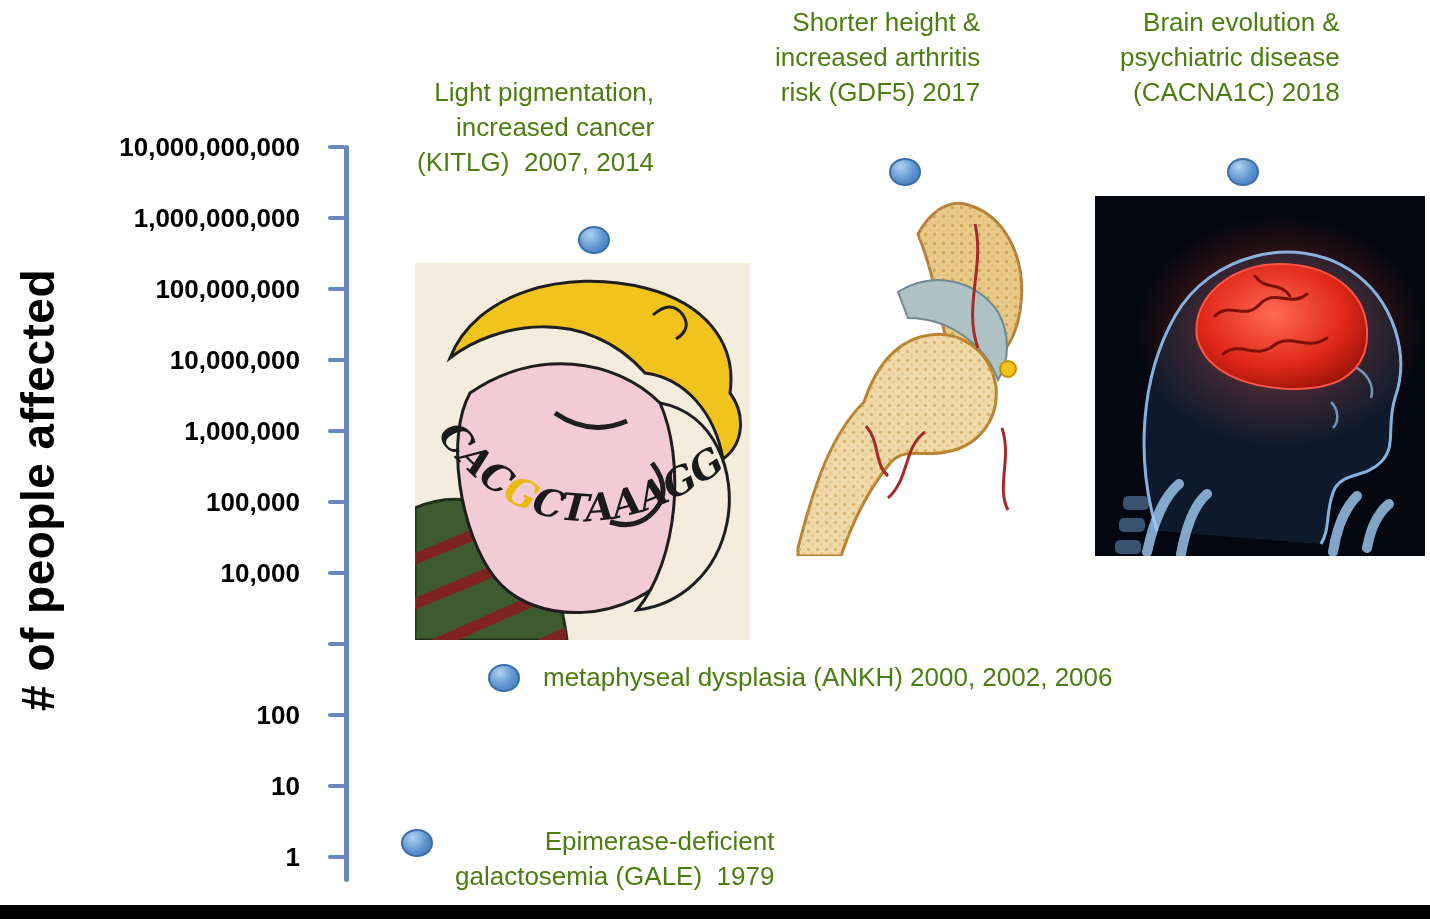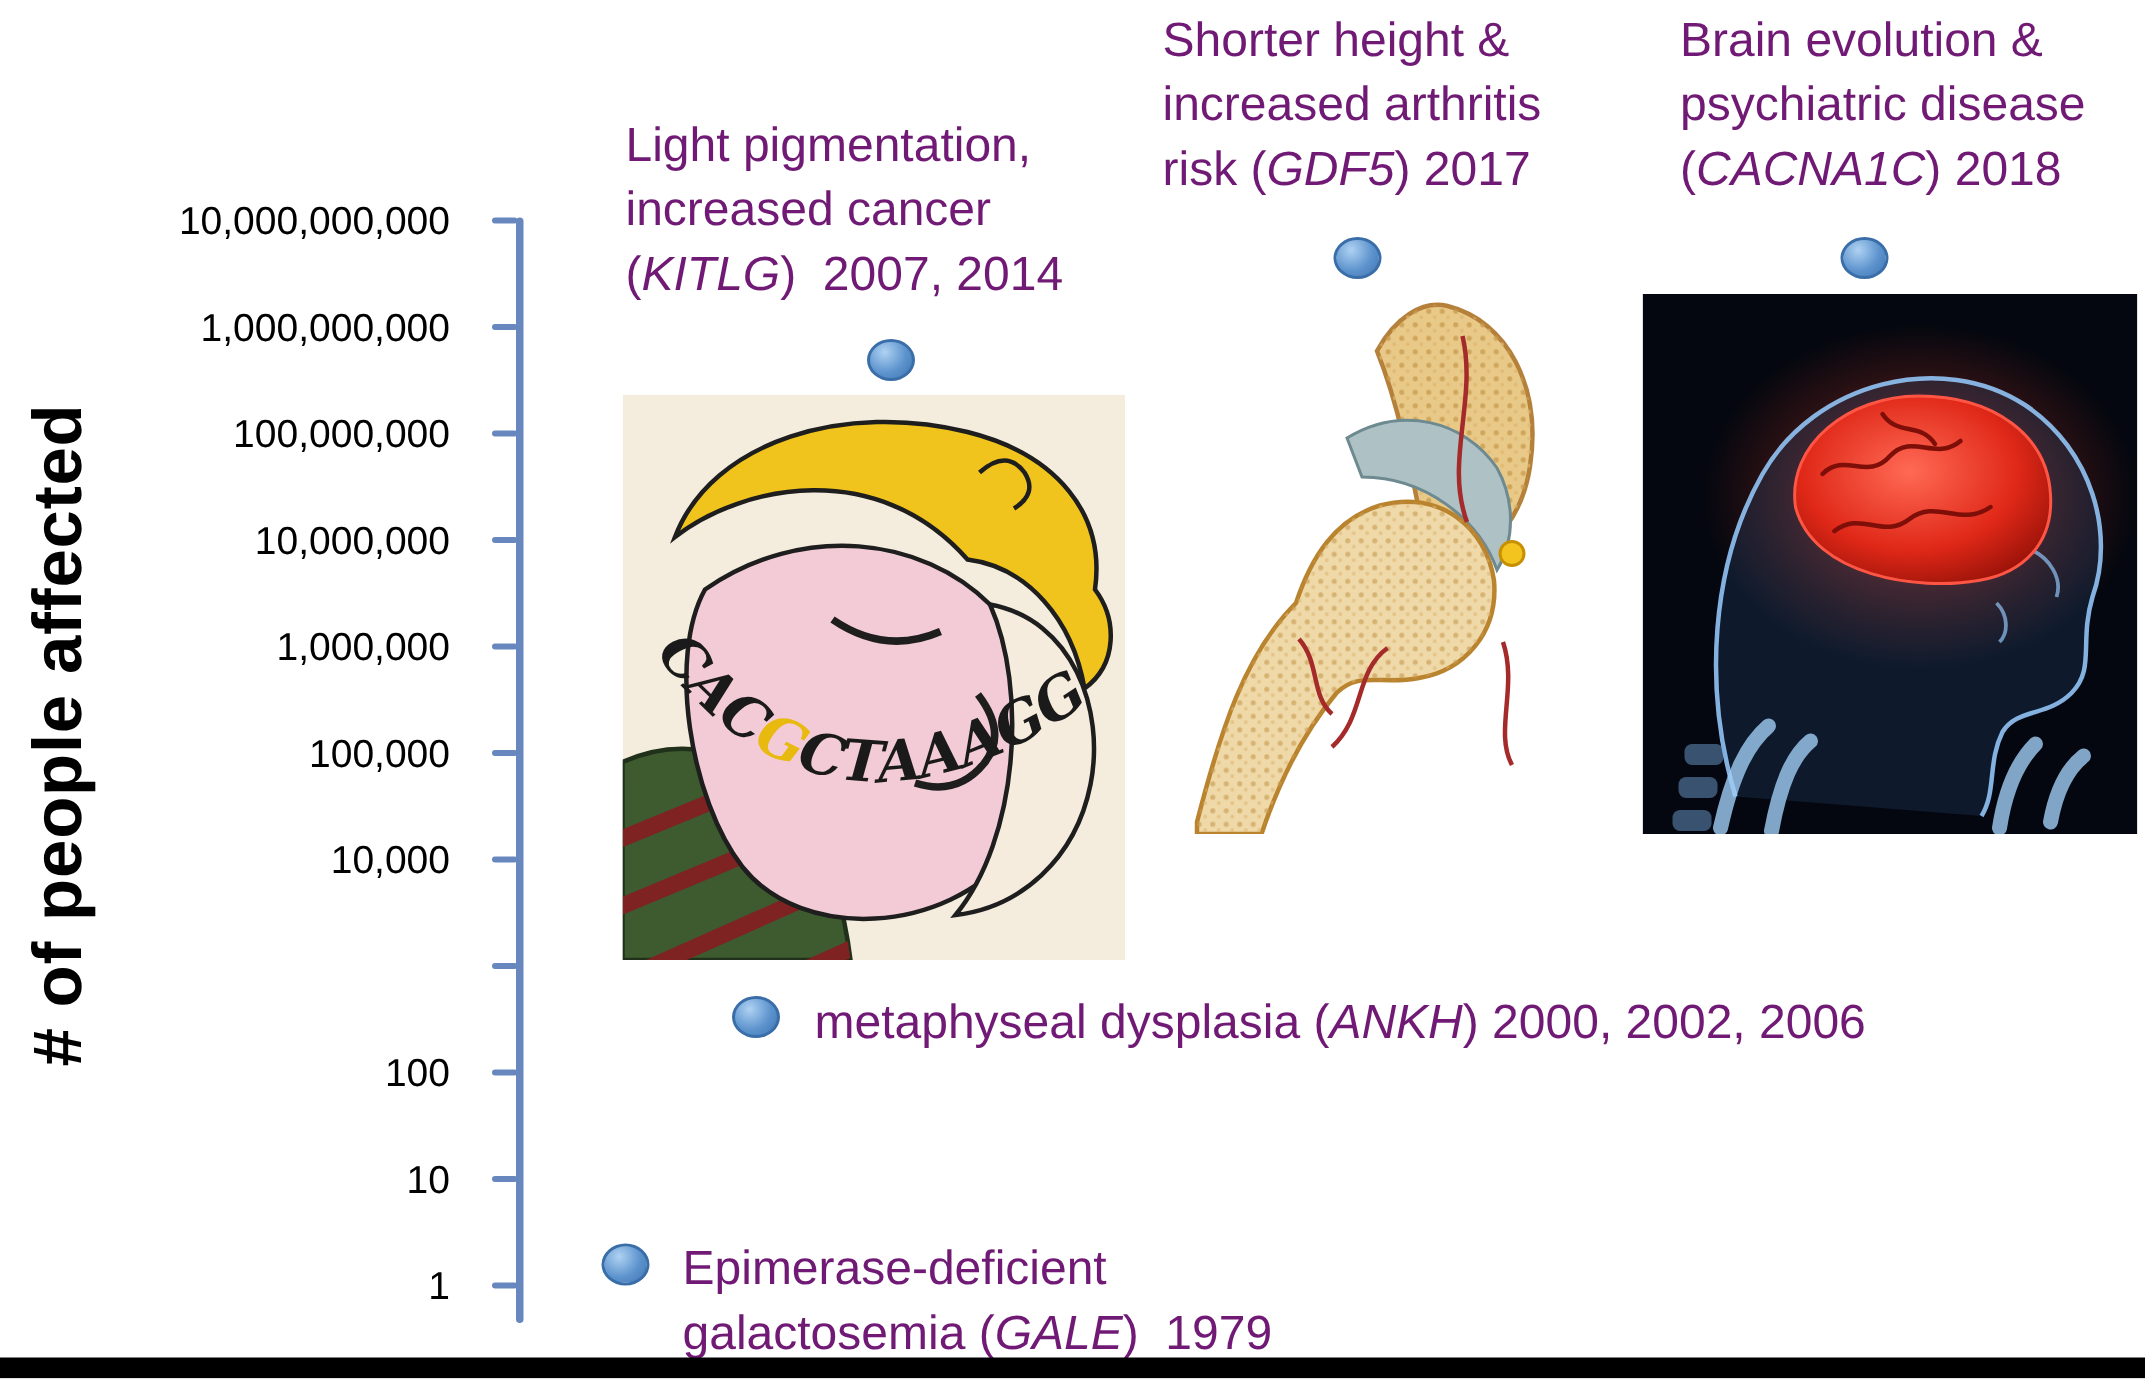--- a/index.html
+++ b/index.html
@@ -21,21 +21,21 @@
     font-weight: 700;
     font-size: 46px;
     color: #000;
     letter-spacing: 0.5px;
   }
   .tick-label {
     position: absolute;
     left: 0;
     width: 300px;
     text-align: right;
-    font-weight: 400;
+    font-weight: 700;
     font-size: 26px;
     line-height: 30px;
     color: #000;
   }
   .axis-line {
     position: absolute;
     left: 344px;
     top: 145px;
     width: 5px;
     height: 737px;
@@ -51,23 +51,23 @@
     border-radius: 2px;
   }
   .dot {
     position: absolute;
     width: 32px;
     height: 28px;
     border-radius: 50%;
     background: radial-gradient(circle at 35% 28%, #AFD2F2 0%, #5E94CE 55%, #3D74B0 100%);
     border: 2px solid #3A6EA8;
   }
-  .ann { position: absolute; font-size: 32px; line-height: 1.35; color: #701a75; }
+  .ann { position: absolute; font-size: 26px; line-height: 1.35; color: #4d7c0f; text-align: right; }
   .ann div { white-space: pre-wrap; }
-  .gene { font-style: italic; }
+  .gene { }
   .img { position: absolute; overflow: hidden; }
   .img svg { display: block; width: 100%; height: 100%; }
   .bottom-bar {
     position: absolute;
     left: 0;
     top: 905px;
     width: 1430px;
     height: 14px;
     background: #000;
   }

